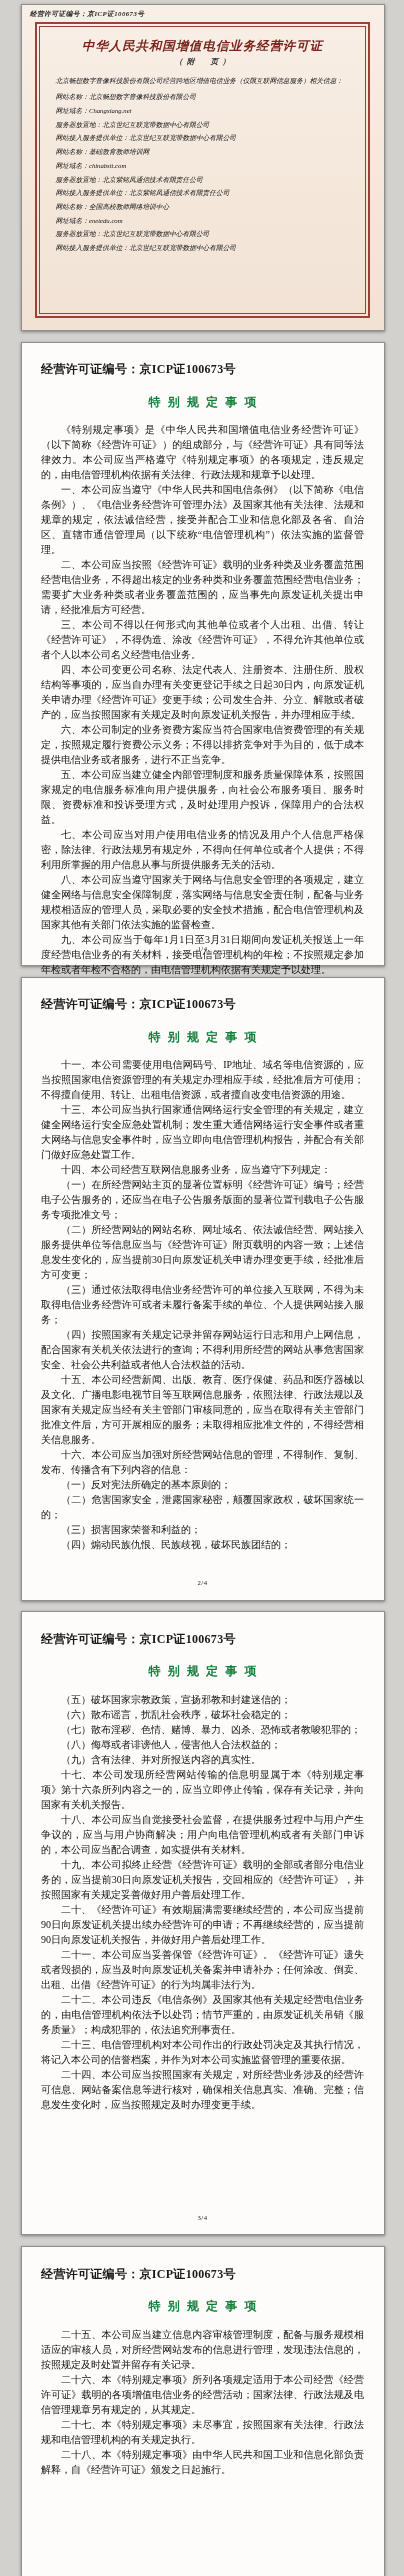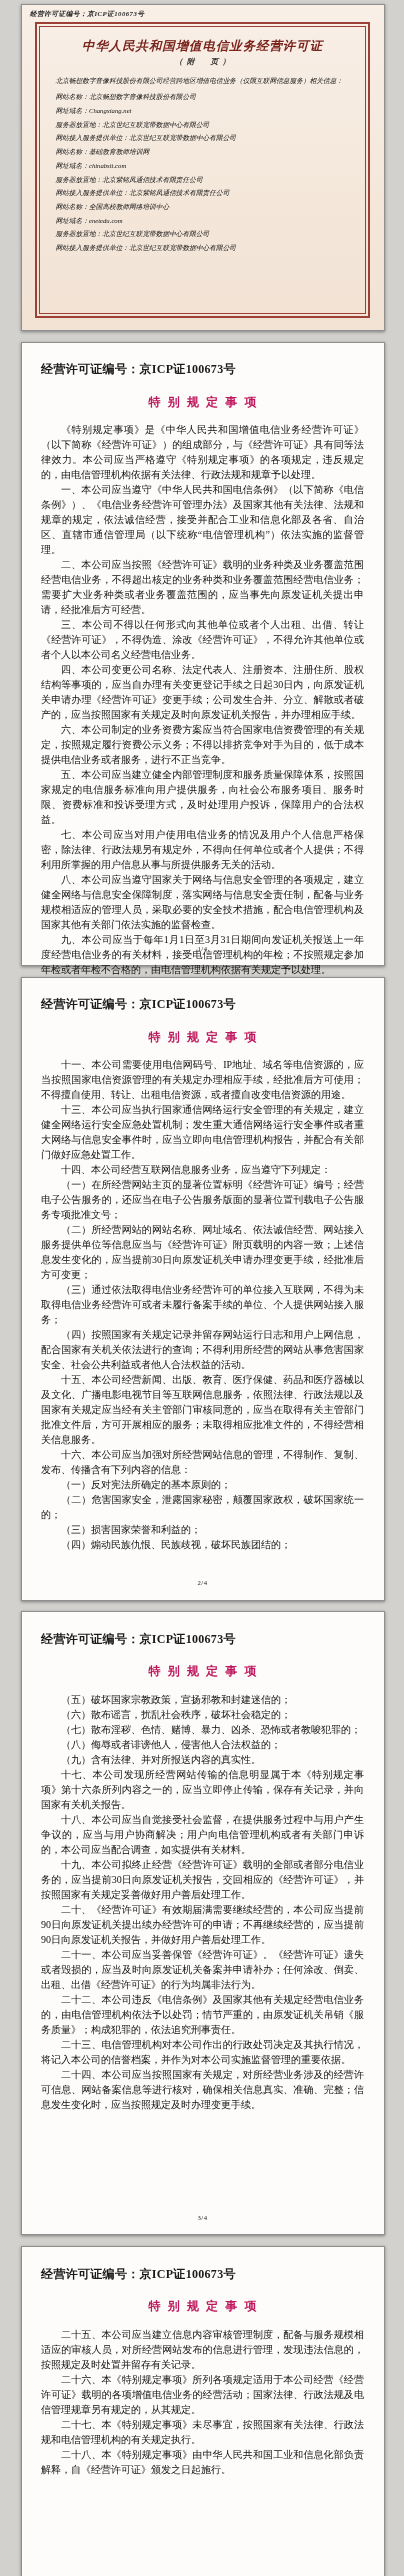--- a/index.html
+++ b/index.html
@@ -39,21 +39,21 @@
     letter-spacing:4.1px;margin:0 0 8.2px 0;padding-left:4.1px;
   }
   .cert-intro{font-size:6.7px;line-height:1.9;color:#111;margin:0 0 2.1px 0;text-align:justify;}
   .cert-line{font-size:6.7px;line-height:2.05;color:#111;margin:0;text-align:justify;}
   .cert-label{color:#111;}
   .cert-value{color:#111;}
   
   .prov-page{height:624px;padding:18.5px 19.6px;}
   .page-head{font-size:12px;color:#1a1a1a;font-weight:bold;letter-spacing:0.3px;}
   .prov-title{
-    text-align:center;font-size:12px;font-weight:bold;color:#be185d;
+    text-align:center;font-size:12px;font-weight:bold;color:#15803d;
     letter-spacing:7.2px;padding-left:7.2px;margin:15.5px 0 11.3px 0;
   }
   .prov-body p{
     font-size:10px;line-height:15px;color:#101010;margin:0;
     text-indent:2em;text-align:justify;
   }
   .page-footer{
     position:absolute;left:0;right:0;bottom:13.4px;text-align:center;
     font-size:6.7px;color:#222;letter-spacing:0.5px;
   }

